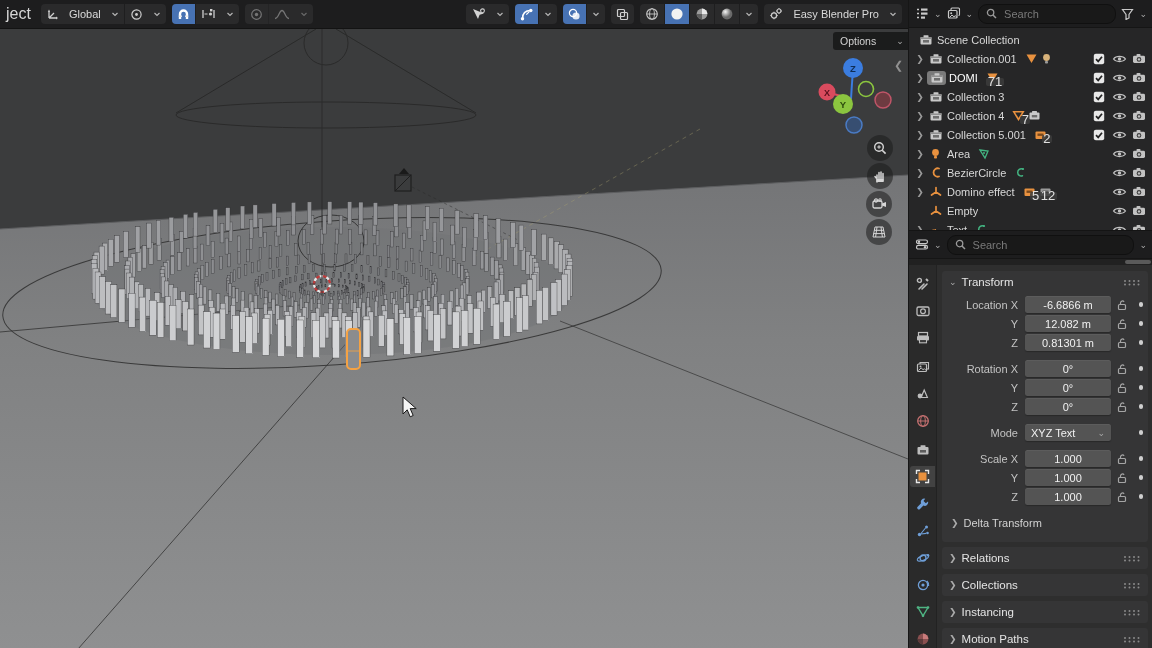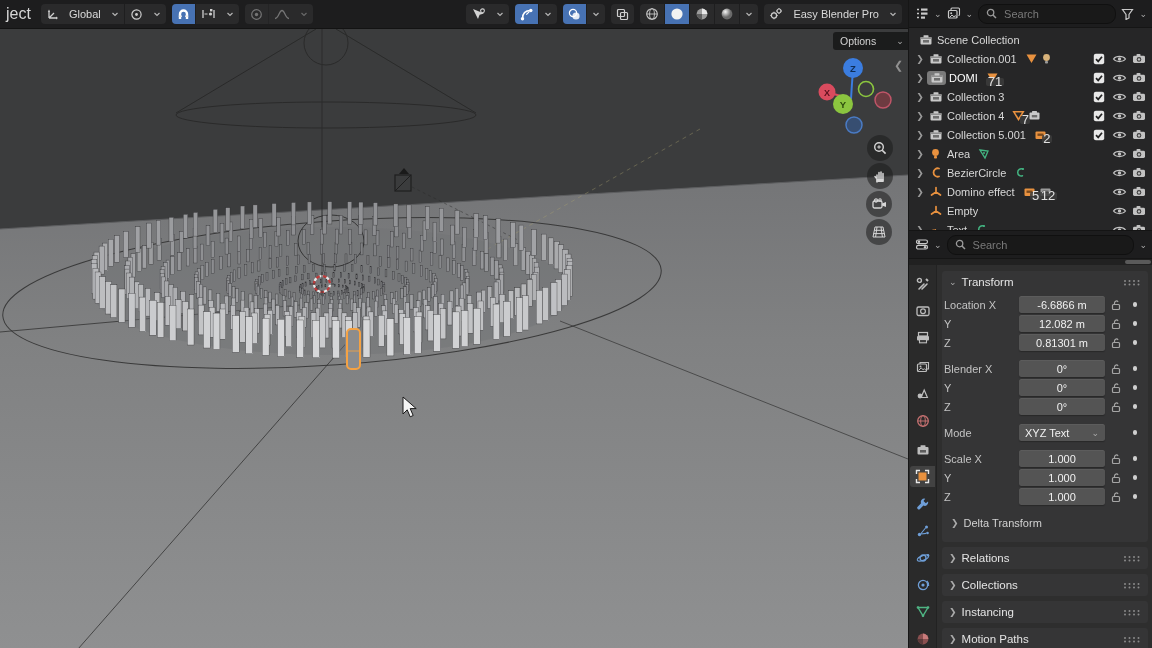--- a/index.html
+++ b/index.html
@@ -65,21 +65,21 @@
   .tab{width:25px;height:21px;display:flex;align-items:center;justify-content:center;
       border-radius:3px 0 0 3px;}
   .tab.active{background:#424242;}
   .panel-area{flex:1;padding:6px 5px 0 5px;overflow:hidden;}
   .panel{background:#353536;border-radius:3px;margin-bottom:5px;}
   .panel-head{height:22px;display:flex;align-items:center;padding:0 7px;gap:5px;
       font-size:11.5px;color:#e4e4e4;}
   .panel-head .grip{margin-left:auto;}
   .panel-body{padding:2px 4px 8px 2px;}
   .trow{display:flex;align-items:center;height:19px;}
-  .trow .lbl{width:74px;text-align:left;color:#c3c3c3;font-size:11px;padding-right:1px;flex:none;}
+  .trow .lbl{width:74px;text-align:right;color:#c3c3c3;font-size:11px;padding-right:7px;flex:none;}
   .tfield{width:86px;height:16.5px;background:#545454;border-radius:2.5px;color:#f1f1f1;
       font-size:11px;display:flex;align-items:center;justify-content:center;flex:none;
       box-shadow:inset 0 1px 0 rgba(255,255,255,.05), 0 1px 1px rgba(0,0,0,.25);}
   .tfield.dd{justify-content:space-between;padding:0 6px;box-sizing:border-box;}
   .lockc{width:22px;display:flex;justify-content:center;flex:none;}
   .dotc{width:16px;display:flex;justify-content:center;flex:none;}
   .adot{width:4.5px;height:4.5px;border-radius:50%;background:#cfcfcf;}
   .ggap{height:7px;}
   .chevtxt{color:#aaa;font-size:9px;}
 </style>
@@ -1508,21 +1508,21 @@
                       <rect x="2.5" y="5.5" width="7" height="5" rx="1" fill="none" stroke="#a5a5a5" stroke-width="1.2"></rect>
                       <path d="M4.5 5.5 V4 a2 2 0 0 1 3.6-1.2" fill="none" stroke="#a5a5a5" stroke-width="1.2"></path>
                     </svg>
                   </span>
                   <span class="dotc">
                     <span class="adot"></span>
                   </span>
                 </div>
                 <div class="ggap"></div>
                 <div class="trow">
-                  <span class="lbl">Blender X</span>
+                  <span class="lbl">Rotation X</span>
                   <span class="tfield">0°</span>
                   <span class="lockc">
                     <svg width="12" height="12" viewBox="0 0 12 12">
                       <rect x="2.5" y="5.5" width="7" height="5" rx="1" fill="none" stroke="#a5a5a5" stroke-width="1.2"></rect>
                       <path d="M4.5 5.5 V4 a2 2 0 0 1 3.6-1.2" fill="none" stroke="#a5a5a5" stroke-width="1.2"></path>
                     </svg>
                   </span>
                   <span class="dotc">
                     <span class="adot"></span>
                   </span>

